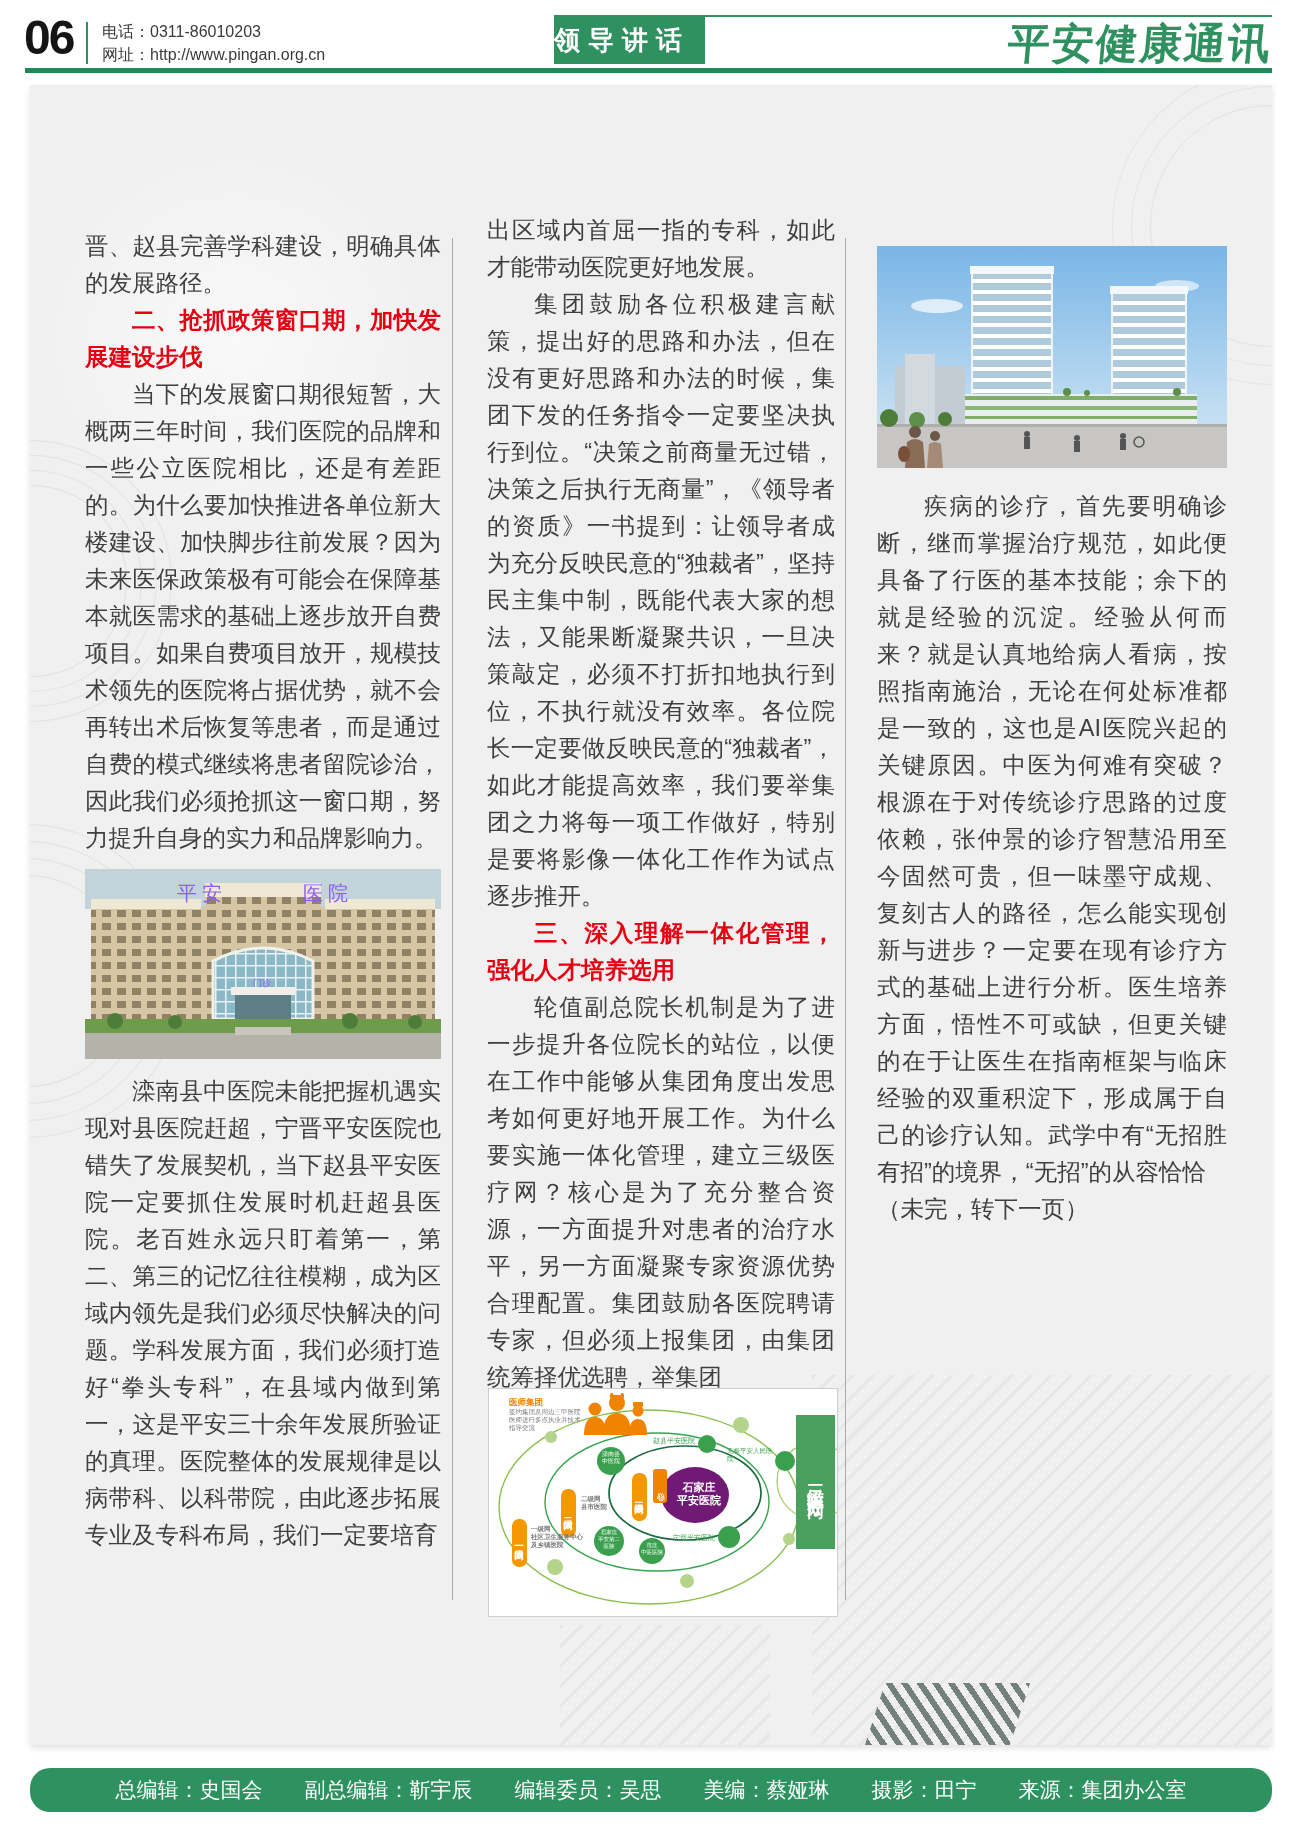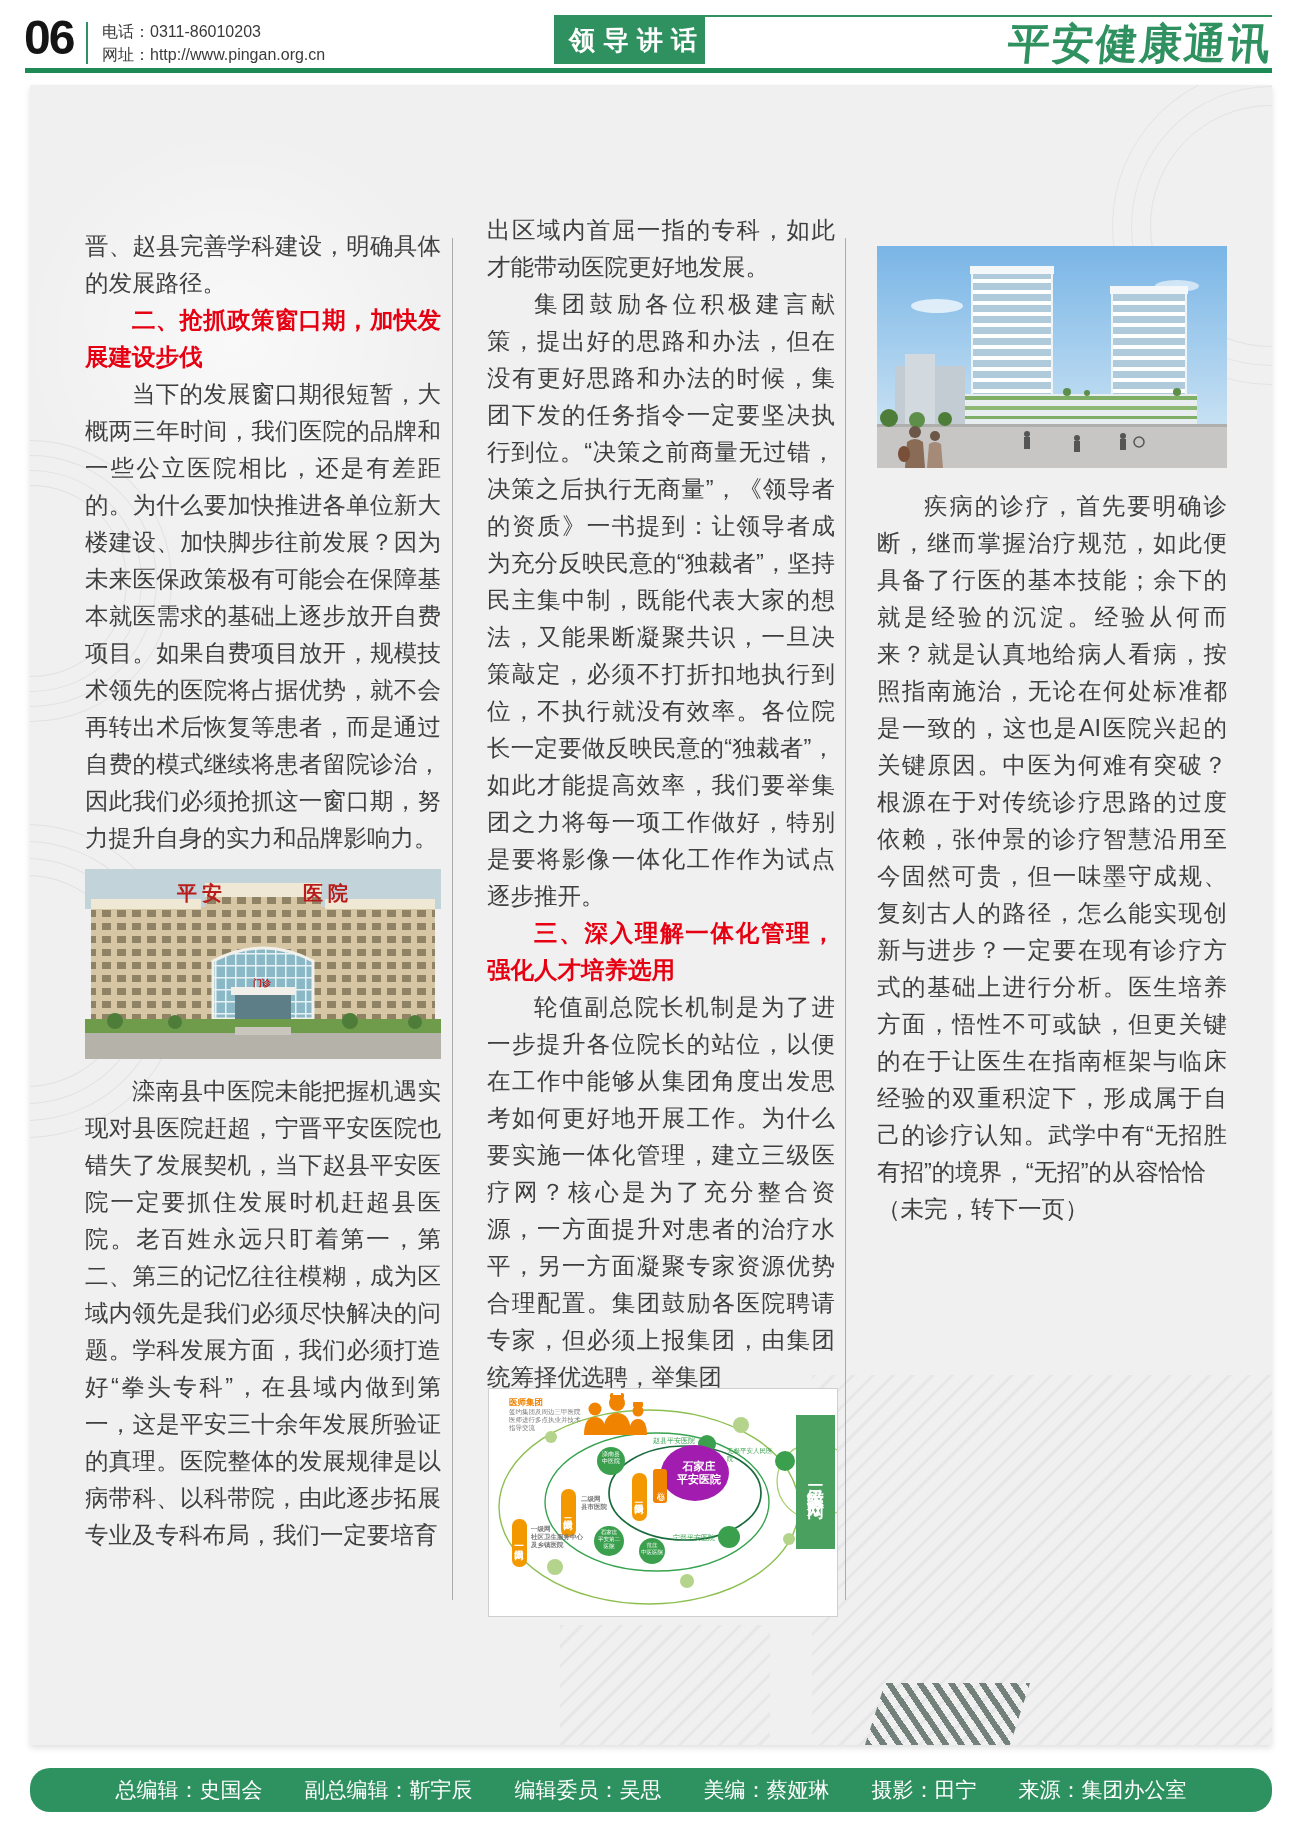--- a/index.html
+++ b/index.html
@@ -5,52 +5,52 @@
   html,body{margin:0;padding:0;}
   body{width:1300px;height:1838px;position:relative;background:#ffffff;overflow:hidden;
        font-family:"Liberation Sans","DejaVu Sans",sans-serif;}
   .abs{position:absolute;}
   
   .pagenum{left:24px;top:10px;font-size:48px;font-weight:bold;color:#151515;letter-spacing:-2px;}
   .hd-div{left:86px;top:22px;width:2px;height:42px;background:#2f9160;}
   .hd-contacts{left:102px;top:20px;font-size:16px;line-height:23px;color:#3a3a3a;}
   .hd-topline{left:554px;top:15px;width:718px;height:2px;background:#2f9160;}
   .hd-box{left:554px;top:16px;width:151px;height:48px;background:#2f9160;color:#fff;
-          font-size:26px;font-weight:bold;text-align:right;line-height:48px;letter-spacing:8px;}
+          font-size:26px;font-weight:bold;text-align:left;line-height:48px;letter-spacing:8px;}
   .masthead{left:1000px;top:16px;width:272px;text-align:right;font-size:42px;font-weight:bold;
             color:#2f9160;transform:skewX(-5deg);letter-spacing:2px;}
   .hd-rule{left:25px;top:68px;width:1247px;height:5px;background:#1e8a55;}
   
   .panel{left:30px;top:85px;width:1242px;height:1660px;background:#f1f0f1;overflow:hidden;
          box-shadow:0 3px 6px rgba(0,0,0,0.12);}
   .deco-circle{border-radius:50%;position:absolute;}
   .stripes{background:repeating-linear-gradient(135deg,#e7e6e8 0 3px,rgba(0,0,0,0) 3px 14px);}
   .darkstripes{background:repeating-linear-gradient(45deg,#55665e 0 5px,rgba(0,0,0,0) 5px 11px);opacity:.8;}
   
   .col{position:absolute;font-size:23.5px;line-height:37px;color:#3f3f3f;text-align:justify;}
   .col p{margin:0;text-indent:2em;}
   .col p.noind{text-indent:0;}
   .redhead{color:#e60012;font-weight:bold;text-indent:2em;margin:0;text-align:justify;}
   .vdiv{width:1px;background:#ababab;}
   .pnote{text-align:left;text-indent:0 !important;padding-right:6px;}
   
   .imgbox{position:relative;width:100%;overflow:hidden;}
-  .photo-label{position:absolute;color:#b91c1c;font-weight:bold;font-family:"Liberation Serif","DejaVu Serif",serif;}
+  .photo-label{position:absolute;color:#8b5cf6;font-weight:normal;font-family:"Liberation Serif","DejaVu Serif",serif;}
   
   .diagram{left:488px;top:1388px;width:348px;height:227px;background:#fff;border:1px solid #cfcfcf;overflow:hidden;}
   .dg{position:absolute;}
   .pill{background:#f49800;border-radius:7px;color:#fff;font-size:9.5px;font-weight:bold;
         writing-mode:vertical-rl;text-align:center;letter-spacing:2px;line-height:15px;width:15px;height:48px;}
   .dotlbl{color:#3aa04e;font-size:7px;line-height:8px;}
   .dotin{color:#fff;text-align:center;white-space:pre-line;}
   .banner{left:307px;top:26px;width:39px;height:134px;background:#4aa05e;color:#fff;font-weight:bold;
           font-size:17px;writing-mode:vertical-rl;text-align:center;letter-spacing:5px;line-height:39px;}
-  .center-ellipse{left:172px;top:56px;width:68px;height:56px;background:#a21caf;border-radius:50%;
+  .center-ellipse{left:172px;top:78px;width:68px;height:56px;background:#701a75;border-radius:50%;
                   color:#fff;font-size:11px;font-weight:bold;text-align:center;line-height:13px;
-                  display:flex;flex-direction:column;justify-content:center;padding-left:8px;box-sizing:border-box;}
+                  display:flex;flex-direction:column;justify-content:center;padding-left:8px;box-sizing:border-box;font-family:Liberation Mono, monospace;}
   .core-tab{left:164px;top:80px;width:14px;height:34px;background:#f08300;border-radius:3px;color:#fff;
             font-size:8px;writing-mode:vertical-rl;text-align:center;line-height:14px;letter-spacing:1px;}
   .dgtext{font-size:6.5px;color:#777;line-height:8px;white-space:pre-line;}
   
   .footer{left:30px;top:1768px;width:1242px;height:44px;background:#2e9160;color:#fff;
           font-size:21px;text-align:center;line-height:44px;border-radius:20px;}
 </style>
 </head>
 <body>
 

